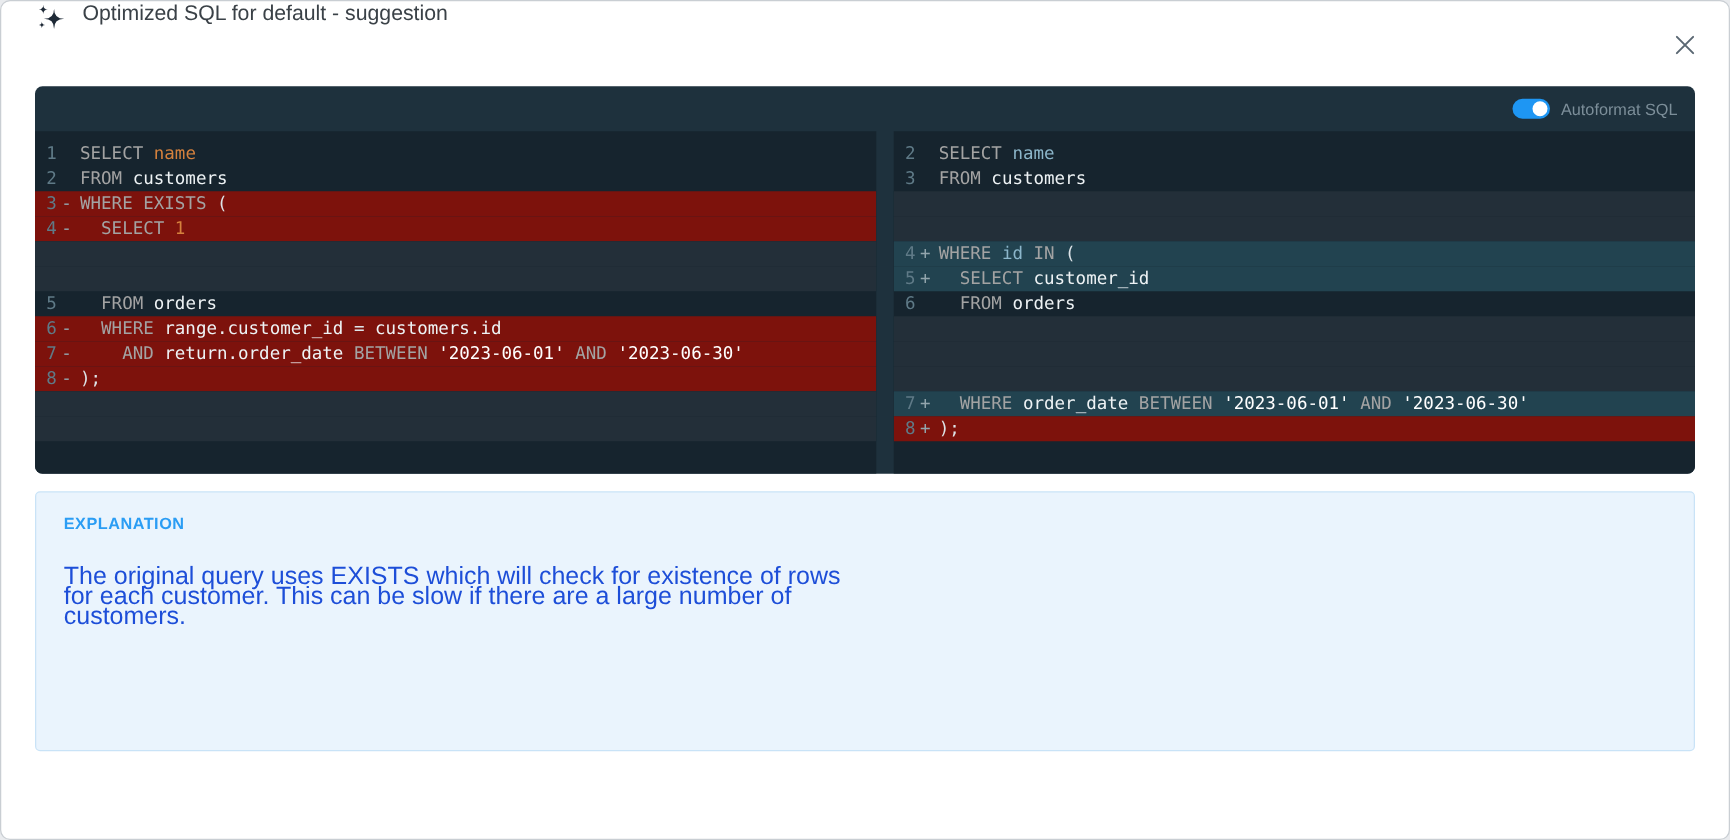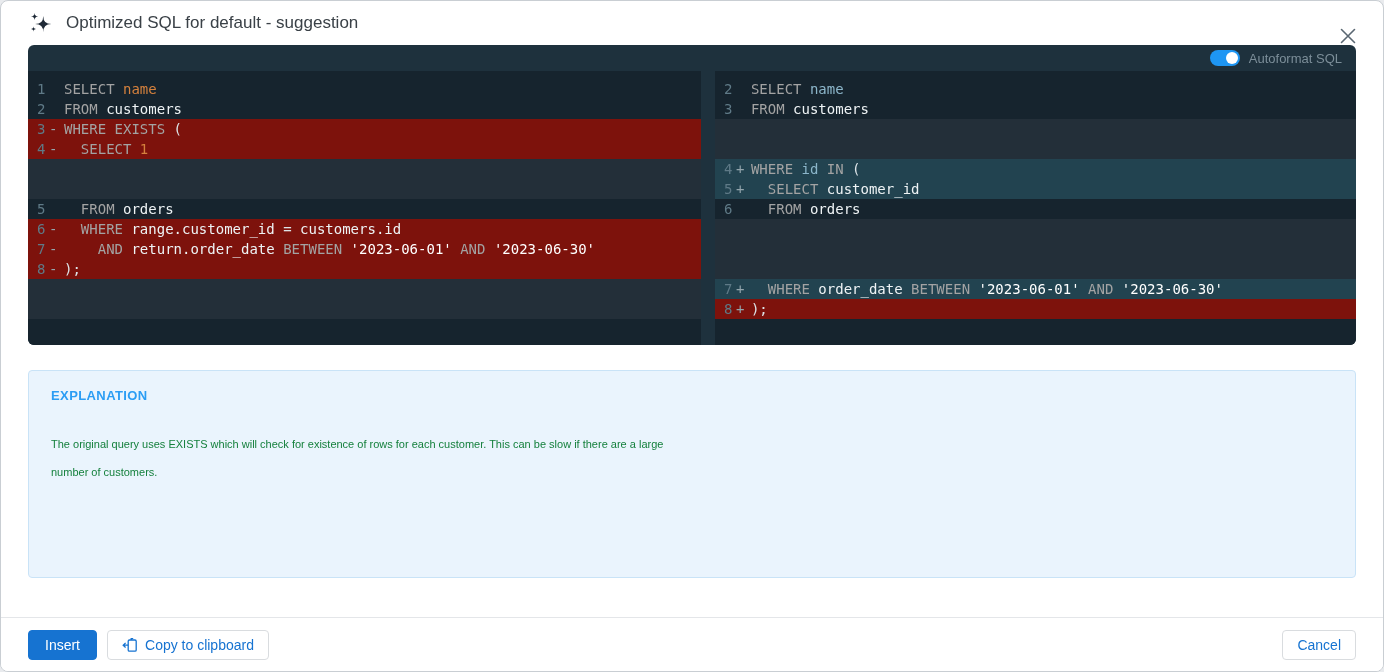--- a/index.html
+++ b/index.html
@@ -1,27 +1,27 @@
 <!DOCTYPE html>
 <html style="--accent: #1673d1; --accent-light: #2b9df4; --accent-toggle: #1e96f3; --panel-chrome: #1e313d; --code-bg: #16242e; --filler-bg: #232f39; --del-bg: #7d120c; --add-bg: #224350; --explanation-bg: #eaf4fd;"><head>
 <meta charset="utf-8">
 <style>
   *{box-sizing:border-box;margin:0;padding:0}
   html,body{width:1384px;height:672px}
   body{background:#e9ebee;font-family:"Liberation Sans",sans-serif}
   .modal{position:relative;width:1384px;height:672px;background:#fff;border:1px solid #c9ced3;border-radius:8px;overflow:hidden}
 
   
-  .titlebar{display:flex;align-items:center;height:44px;padding:0 26px}
+  .titlebar{display:flex;align-items:flex-start;height:68px;padding:0 26px}
   .title{font-size:17px;color:#3a4147;margin-left:13px;font-weight:400}
   .close-btn{position:absolute;top:22px;right:22px;width:26px;height:26px;border:none;background:none;cursor:pointer;display:flex;align-items:center;justify-content:center}
 
   
   .diff-container{margin:0 27px;background:var(--panel-chrome,#1e313d);border-radius:6px;overflow:hidden}
-  .diff-header{height:26px;display:flex;justify-content:flex-end;align-items:center;gap:9px;padding-right:14px}
+  .diff-header{height:36px;display:flex;justify-content:flex-end;align-items:center;gap:9px;padding-right:14px}
   .toggle{width:30px;height:16px;border-radius:8px;background:var(--accent-toggle,#1e96f3);position:relative;display:inline-block;cursor:pointer;flex:none}
   .toggle .knob{position:absolute;top:2px;right:2px;width:12px;height:12px;border-radius:50%;background:#fff}
   .toggle-label{color:#7c8e99;font-size:13px}
   .panels{display:flex;gap:14px}
   .panel{background:var(--code-bg,#16242e);padding:8px 0 26px;overflow:hidden}
   .panel.left{width:676px}
   .panel.right{width:644px}
   .code-row{display:flex;height:20px;line-height:20px;font-family:"DejaVu Sans Mono",monospace;font-size:14px;white-space:pre}
   .code-row.filler{background:var(--filler-bg,#232f39)}
   .code-row.del{background:var(--del-bg,#7d120c)}
@@ -30,23 +30,23 @@
   .line-marker{flex:none;width:15px;color:#93a5ad}
   .code-text{flex:1}
   .tok-k{color:#a3a3a3}
   .tok-i{color:#eef3f5;font-weight:normal}
   .tok-n{color:#d5813d}
   .tok-s{color:#ffffff}
   .tok-p{color:#dde4e8}
   .tok-v{color:#8cb6ca}
 
   
-  .explanation{margin:25px 27px 0;background:#eaf4fd;border:1px solid #c9e3f7;border-radius:4px;height:208px;padding:17px 22px}
+  .explanation{margin:14px 27px 0;background:#eaf4fd;border:1px solid #c9e3f7;border-radius:4px;height:208px;padding:17px 22px}
   .explanation h2{font-size:13px;color:var(--accent-light,#2b9df4);font-weight:bold;letter-spacing:.4px;margin-bottom:27px}
-  .explanation p{font-size:11px;line-height:28px;color:#15803d;max-width:648px;margin-bottom:20px}
+  .explanation p{font-size:20px;line-height:16px;color:#1d4ed8;max-width:648px;margin-bottom:20px}
 
   
   .footer{position:absolute;left:0;right:0;bottom:0;height:54px;border-top:1px solid #e4e6e9;display:flex;align-items:center;justify-content:space-between;padding:0 27px;background:#fff}
   .footer-left{display:flex;gap:10px}
   .btn{height:30px;border-radius:4px;font-size:14px;display:inline-flex;align-items:center;gap:7px;cursor:pointer;font-family:"Liberation Sans",sans-serif}
   .btn-primary{background:var(--accent,#1673d1);color:#fff;border:1px solid var(--accent,#1673d1);padding:0 16px}
   .btn-outline{background:#fff;color:var(--accent,#1673d1);border:1px solid #d9dcdf;padding:0 14px}
 </style>
 </head>
 <body>
@@ -108,34 +108,14 @@
           <div class="code-row del"><span class="line-num">8</span><span class="line-marker">+</span><span class="code-text"><span class="tok-p">);</span></span></div>
         </div>
     </div>
   </div>
 
   <div class="explanation">
     <h2>EXPLANATION</h2>
     <p>The original query uses EXISTS which will check for existence of rows for each customer. This can be slow if there are a large number of customers.</p>
   </div>
 
-  <div class="footer">
-    <div class="footer-left">
-      <button class="btn btn-primary">
-        <span>Insert</span>
-      </button>
-      <button class="btn btn-outline">
-        <span style="display:inline-flex">
-          <svg width="16" height="16" viewBox="0 0 16 16" fill="none" stroke="#1673d1" stroke-width="1.3">
-            <rect x="6.2" y="3" width="8" height="11.2" rx="1.2"></rect>
-            <path d="M9.2 3 V1.6 H11.2"></path>
-            <path d="M6.2 8.2 H1.4 M3.6 5.9 L1.2 8.2 L3.6 10.5"></path>
-          </svg>
-        </span>
-        <span>Copy to clipboard</span>
-      </button>
-    </div>
-    <button class="btn btn-outline">
-      <span>Cancel</span>
-    </button>
-  </div>
 
 </div>
 
 </body></html>

